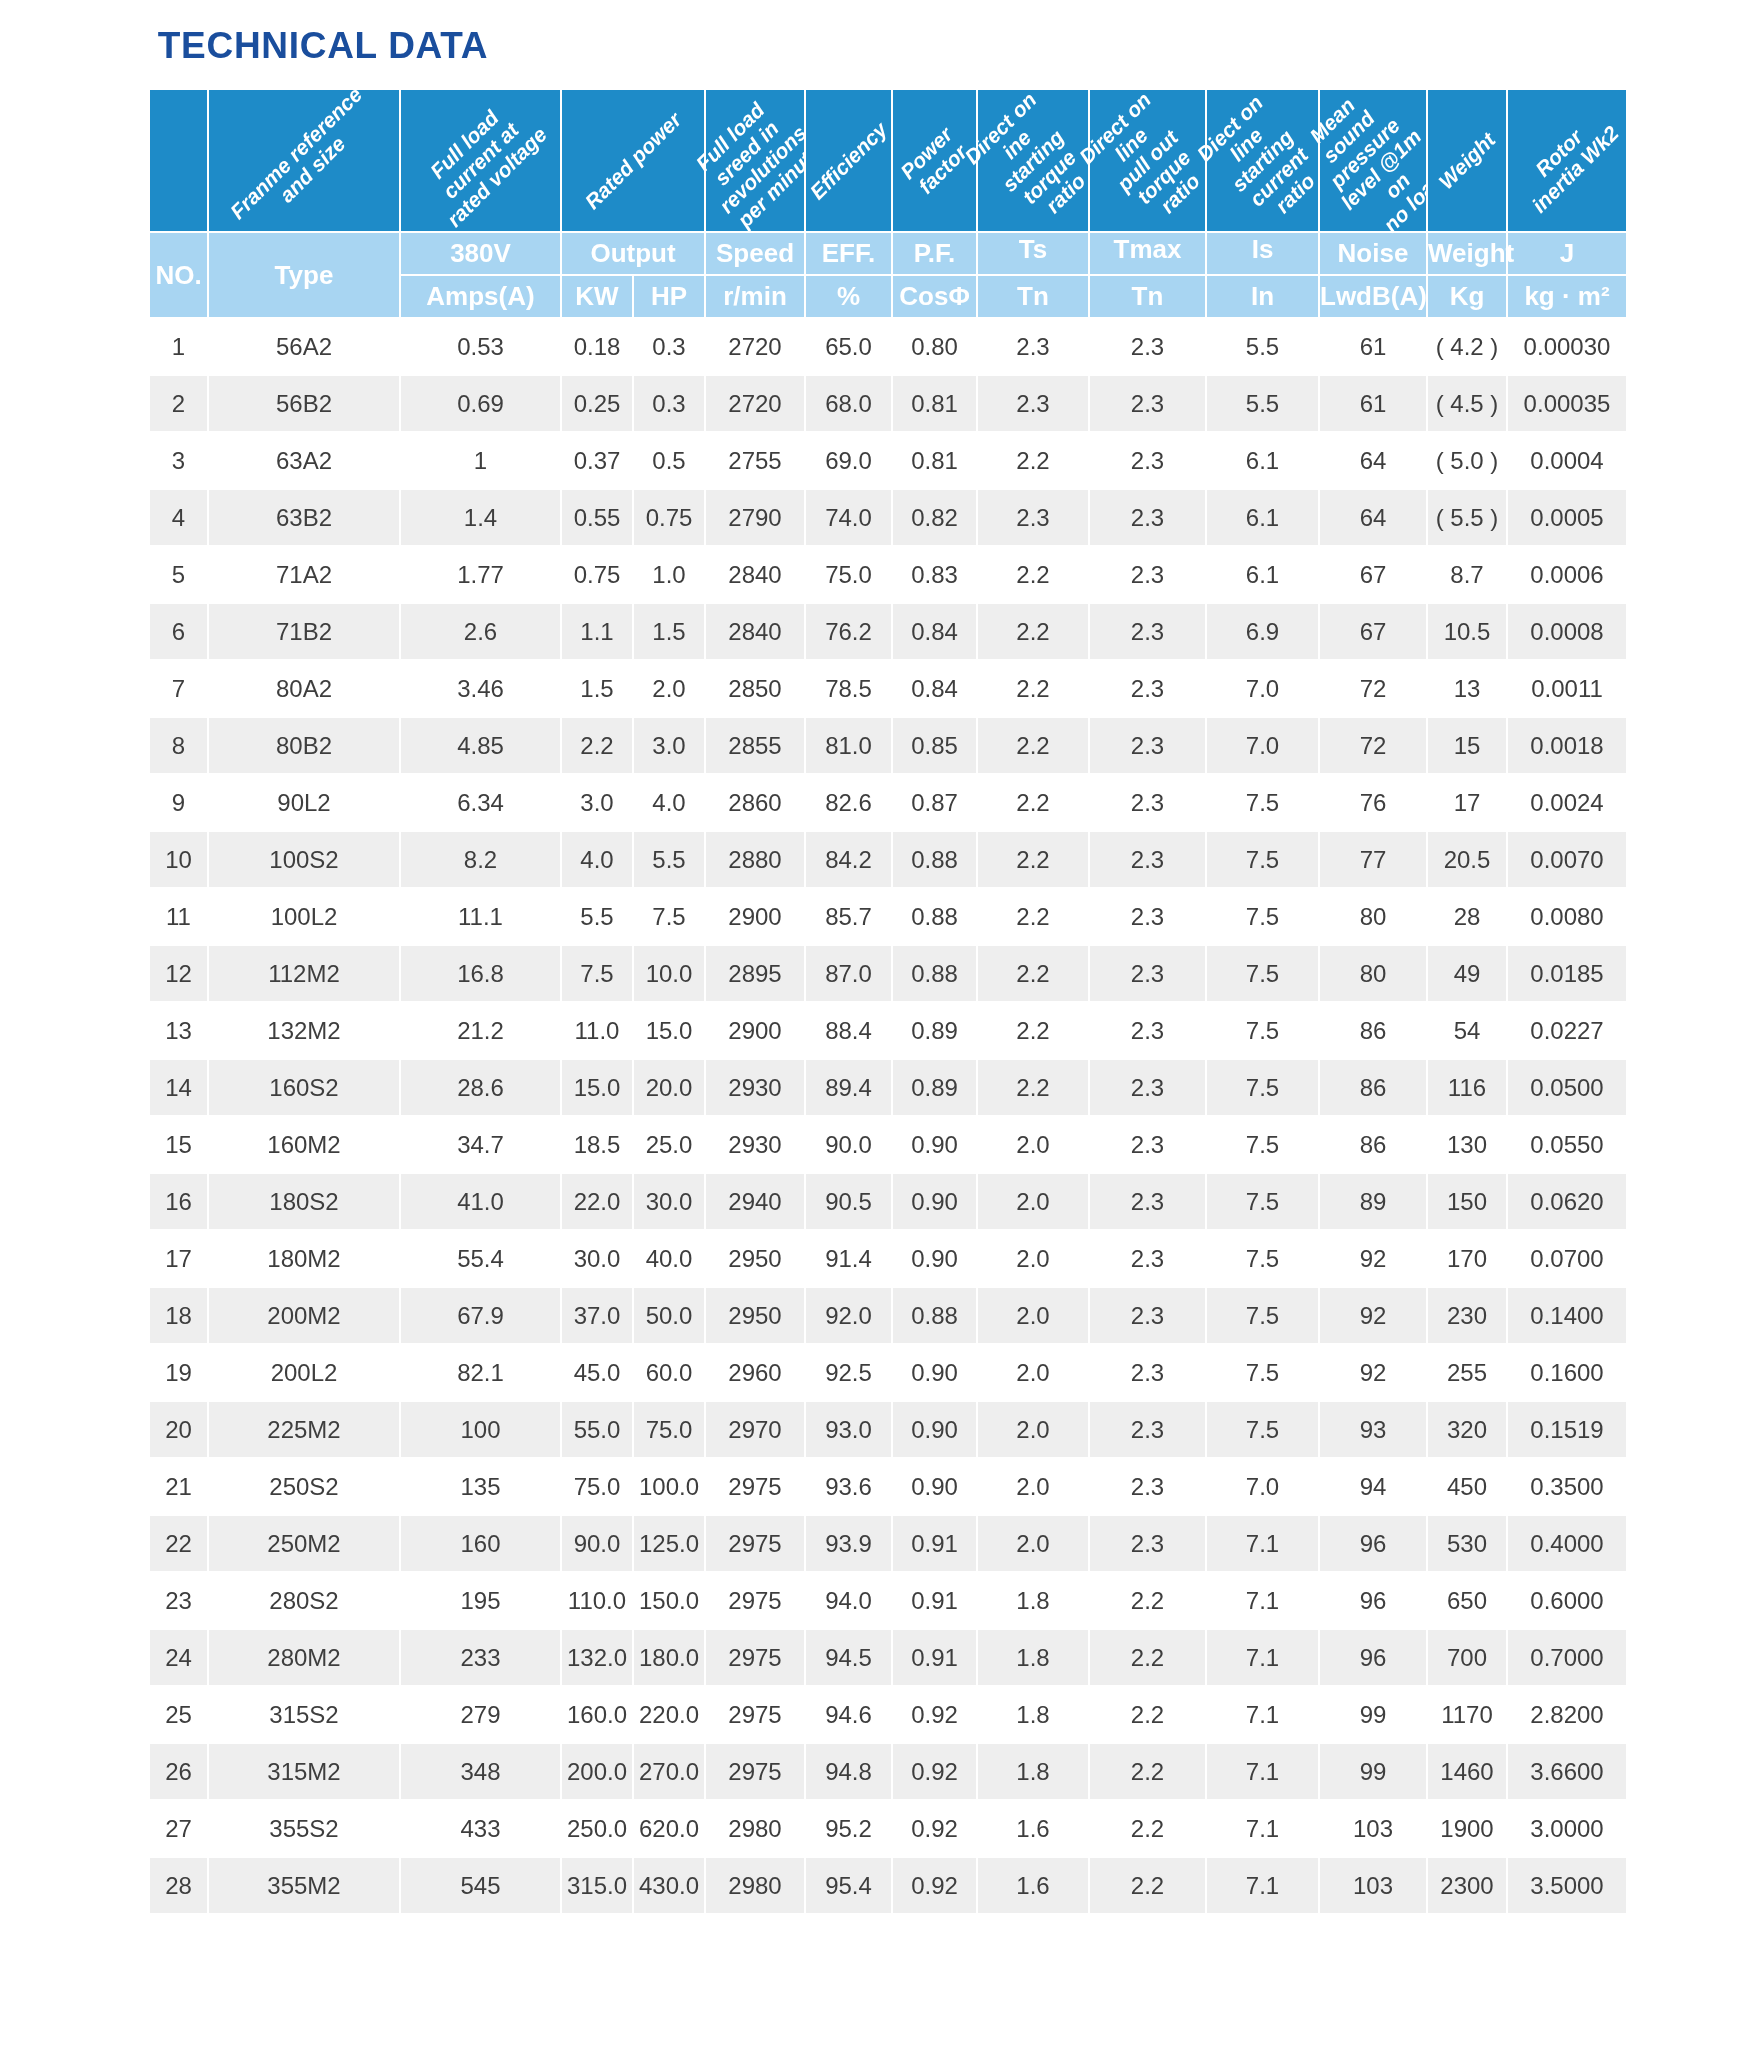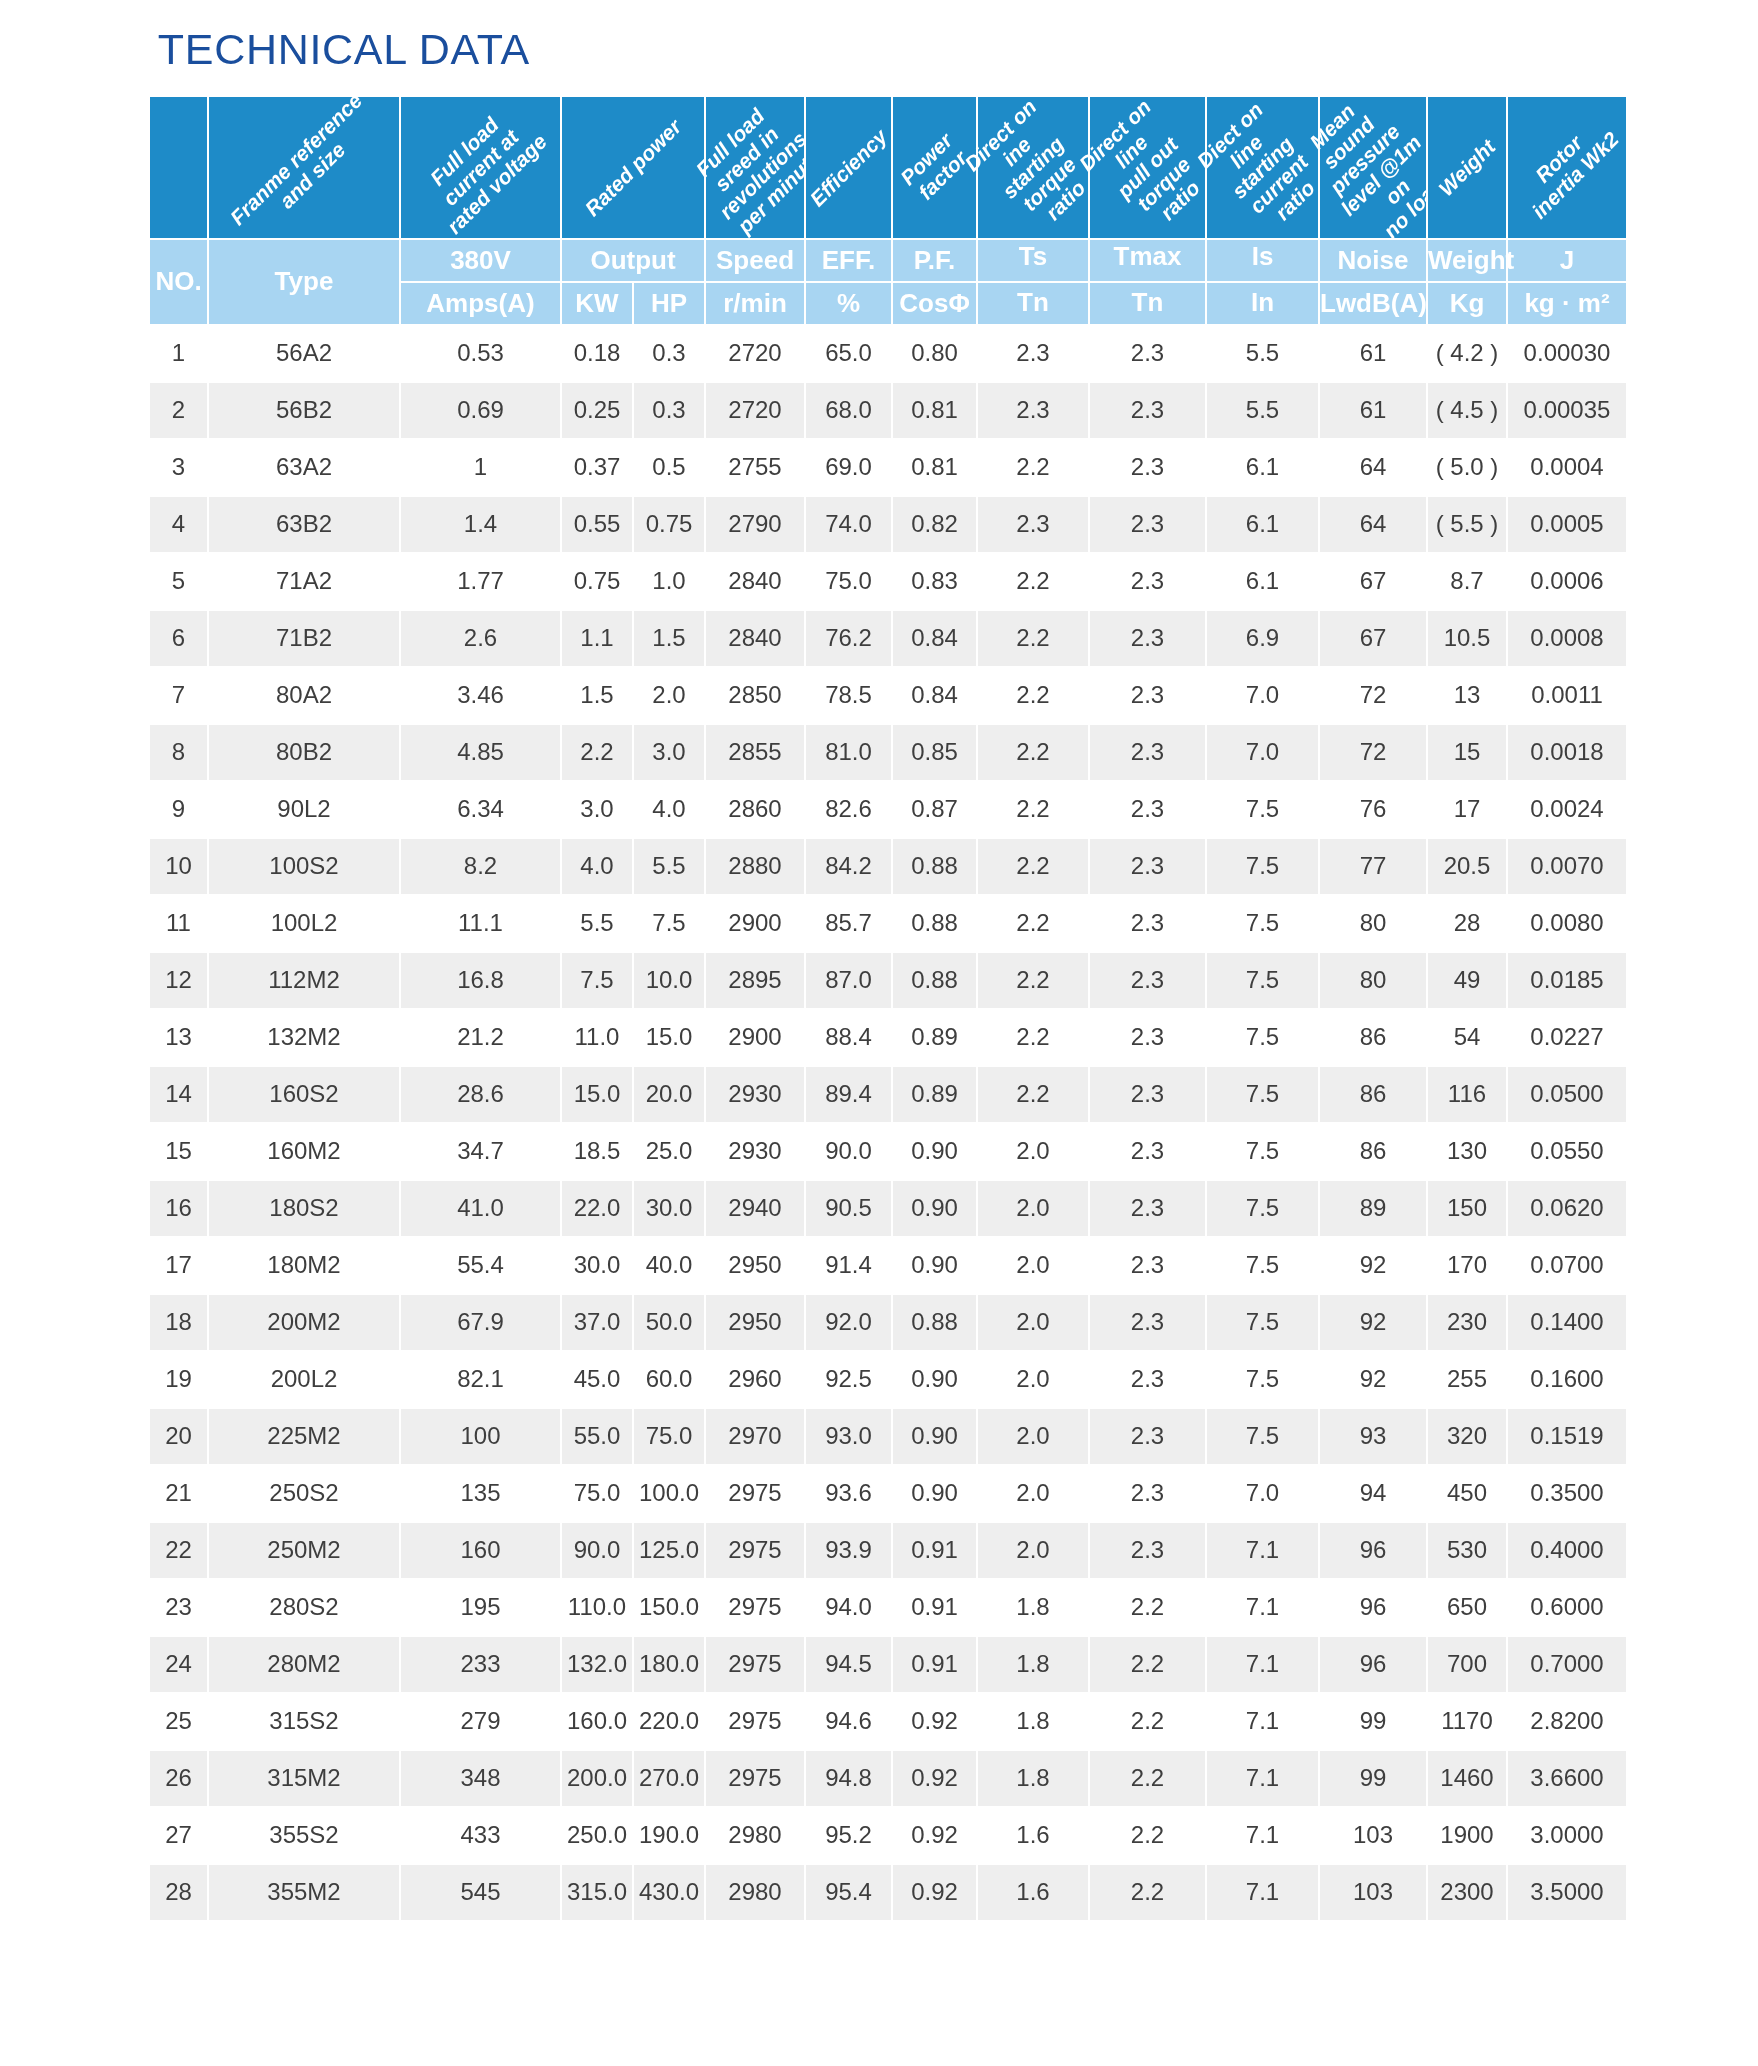--- a/index.html
+++ b/index.html
@@ -9,22 +9,22 @@
     --subtitle-blue:#2b9cd8;
     --stripe:#eeeeee;
     --data-text:#3e3e3e;
   }
   *{margin:0;padding:0;box-sizing:border-box;}
   html,body{width:1758px;height:2066px;background:#ffffff;overflow:hidden;}
   body{font-family:"Liberation Sans", sans-serif;}
   .page{padding:21px 130px 0 148px;}
   .title{
     color:var(--title-blue);
-    font-size:43px;
-    font-weight:400;
+    font-size:37px;
+    font-weight:700;
     letter-spacing:0.7px;
     margin:5.6px 0 0 9.8px;
     line-height:1.05;
   }
   .subtitle{
     color:var(--subtitle-blue);
     font-size:33px;
     font-weight:700;
     margin:21px 0 0 9.8px;
     line-height:1.0;
@@ -637,21 +637,21 @@
           <td>7.1</td>
           <td>99</td>
           <td>1460</td>
           <td>3.6600</td>
         </tr>
         <tr>
           <td>27</td>
           <td>355S2</td>
           <td>433</td>
           <td>250.0</td>
-          <td>190.0</td>
+          <td>620.0</td>
           <td>2980</td>
           <td>95.2</td>
           <td>0.92</td>
           <td>1.6</td>
           <td>2.2</td>
           <td>7.1</td>
           <td>103</td>
           <td>1900</td>
           <td>3.0000</td>
         </tr>

